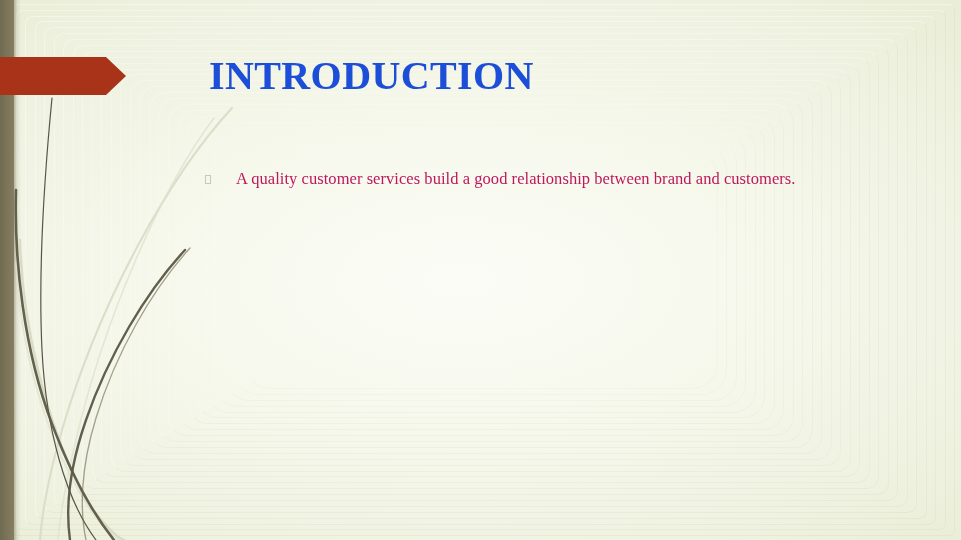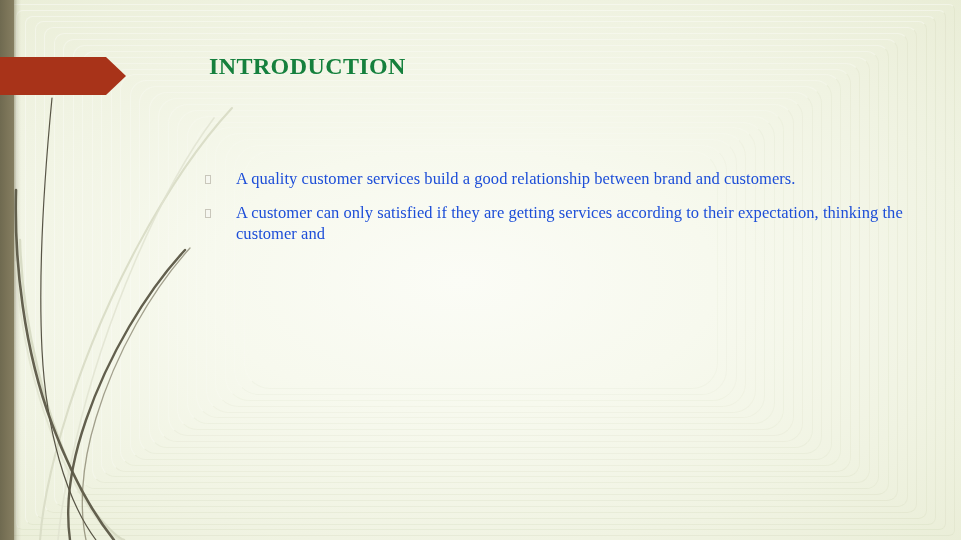--- a/index.html
+++ b/index.html
@@ -67,23 +67,23 @@
     width: 126px;
     height: 38px;
   }
   .arrow-banner svg { display: block; }
 
   
   .title {
     position: absolute;
     left: 209px;
     top: 53px;
-    font-size: 24px;
+    font-size: 40px;
     font-weight: bold;
-    color: #15803d;
+    color: #1d4ed8;
     letter-spacing: 0.4px;
     white-space: nowrap;
     line-height: 1.15;
   }
 
   
   .body {
     position: absolute;
     left: 205px;
     top: 168px;
@@ -102,21 +102,21 @@
     margin-top: 7px;
     margin-right: 25px;
     box-sizing: border-box;
     border: 1px solid #c9c7bb;
     background: #f6f7f0;
   }
   .bullet-text {
     flex: 1 1 auto;
     font-size: 16.5px;
     line-height: 21px;
-    color: #1d4ed8;
+    color: #be185d;
     text-align: left;
     letter-spacing: 0.05px;
   }
   .bullet-row.wide .bullet-text { width: 650px; }
 </style>
 </head>
 <body>
 
 <div id="slide">
 
@@ -175,20 +175,16 @@
 
   <div class="title">INTRODUCTION</div>
 
   <div class="body">
 
     <div class="bullet-row">
       <span class="bullet-mark"></span>
       <span class="bullet-text">A quality customer services build a good relationship between brand and customers.</span>
     </div>
 
-    <div class="bullet-row wide">
-      <span class="bullet-mark"></span>
-      <span class="bullet-text">A customer can only satisfied if they are getting services according to their expectation, thinking the customer and</span>
-    </div>
 
 
   </div>
 </div>
 
 </body></html>

